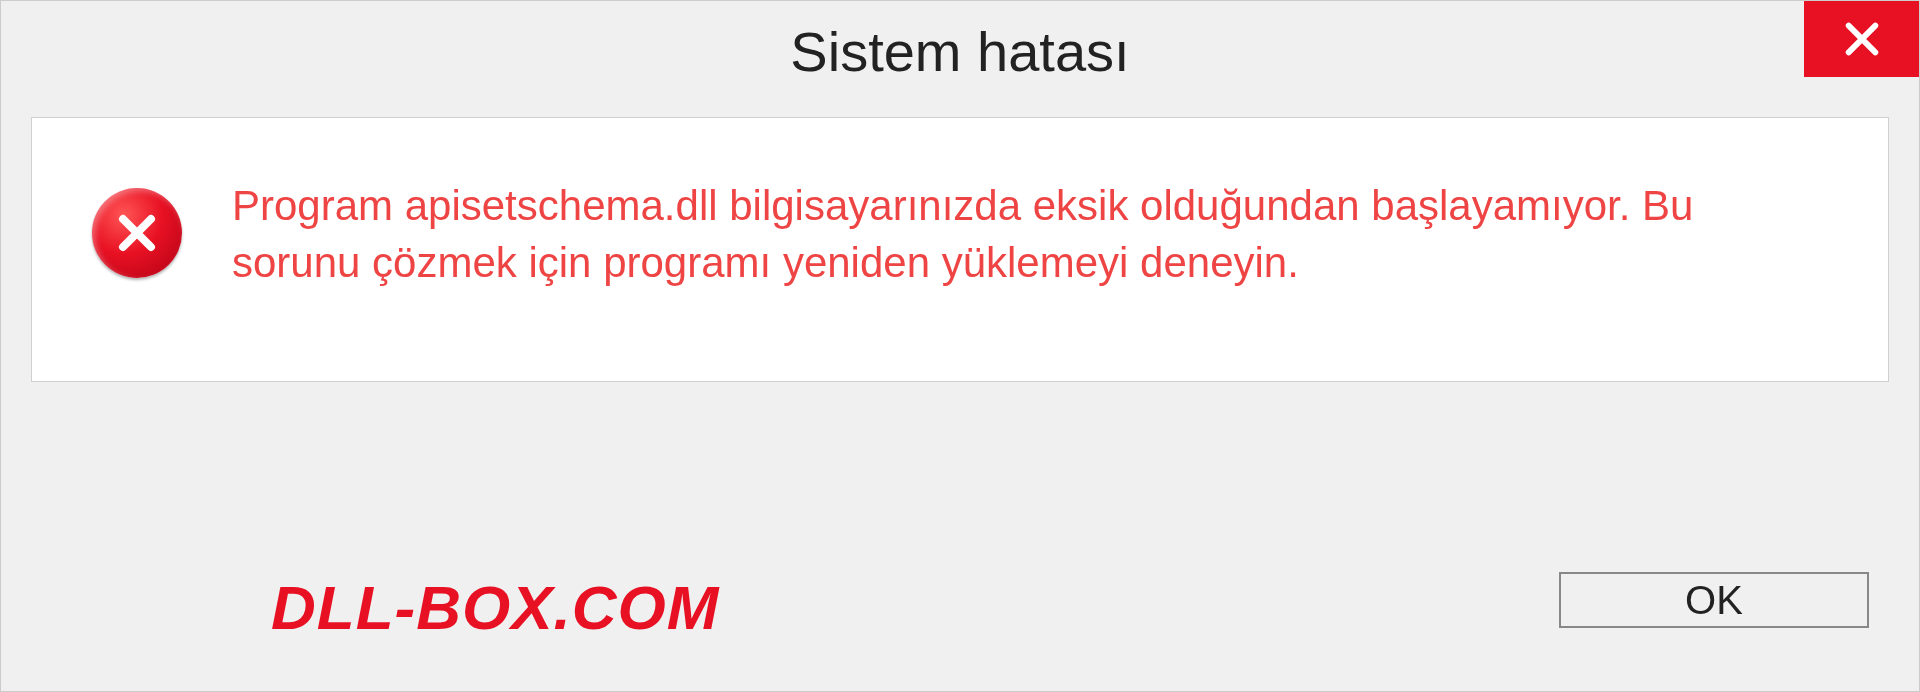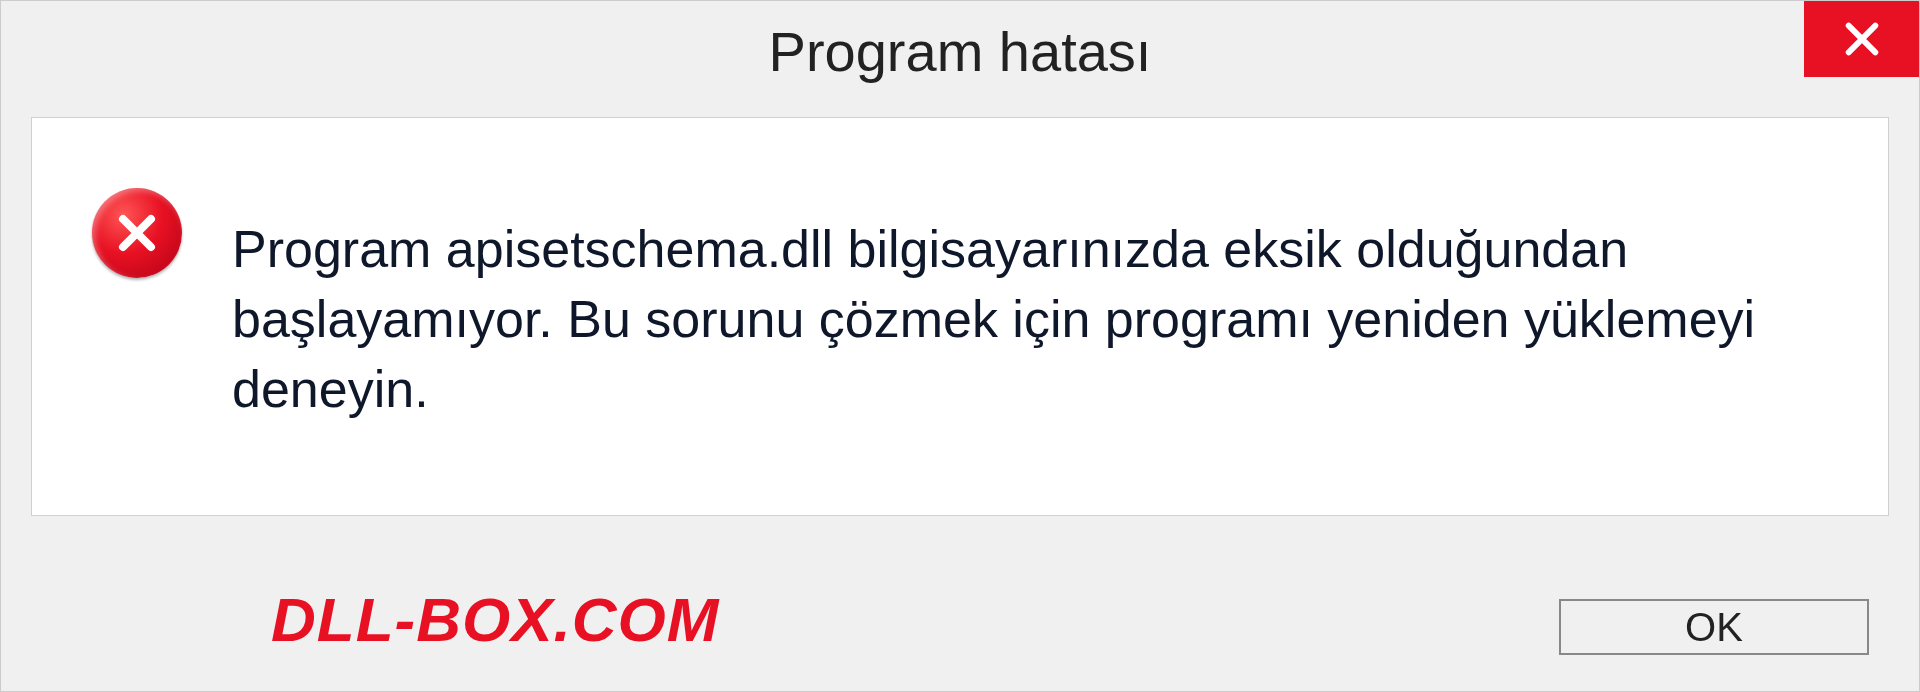--- a/index.html
+++ b/index.html
@@ -73,33 +73,32 @@
       display: flex;
       align-items: center;
       justify-content: center;
       box-shadow: inset 3px 3px 6px rgba(255,255,255,0.35), 0 2px 3px rgba(0,0,0,0.3);
     }
     .error-icon svg {
       width: 48px;
       height: 48px;
     }
     .message-text {
-      font-size: 52px;
+      font-size: 42px;
       line-height: 1.35;
-      color: #0f172a;
+      color: #ef4444;
       font-weight: 400;
-      margin-top: 36px;
     }
     .footer {
       position: absolute;
-      bottom: 36px;
+      bottom: 48px;
       left: 0;
       right: 0;
       display: flex;
-      align-items: flex-end;
+      align-items: flex-start;
       justify-content: flex-end;
       padding: 0 50px;
       gap: 60px;
     }
     .watermark {
       font-family: Arial, sans-serif;
       font-size: 62px;
       font-weight: 900;
       font-style: italic;
       color: #e81123;
@@ -120,21 +119,21 @@
       justify-content: center;
       font-family: inherit;
     }
   </style>
 </head>
 <body>
 
 <div class="dialog">
 
   <div class="titlebar">
-    <div class="titlebar-title">Program hatası</div>
+    <div class="titlebar-title">Sistem hatası</div>
     <div class="close-btn">
       <svg viewBox="0 0 24 24">
         <path d="M4 4 L20 20 M20 4 L4 20" stroke="#fff" stroke-width="3.5" stroke-linecap="round" fill="none"></path>
       </svg>
     </div>
   </div>
 
   <div class="content-panel">
     <div class="error-icon-wrap">
       <div class="error-icon">

